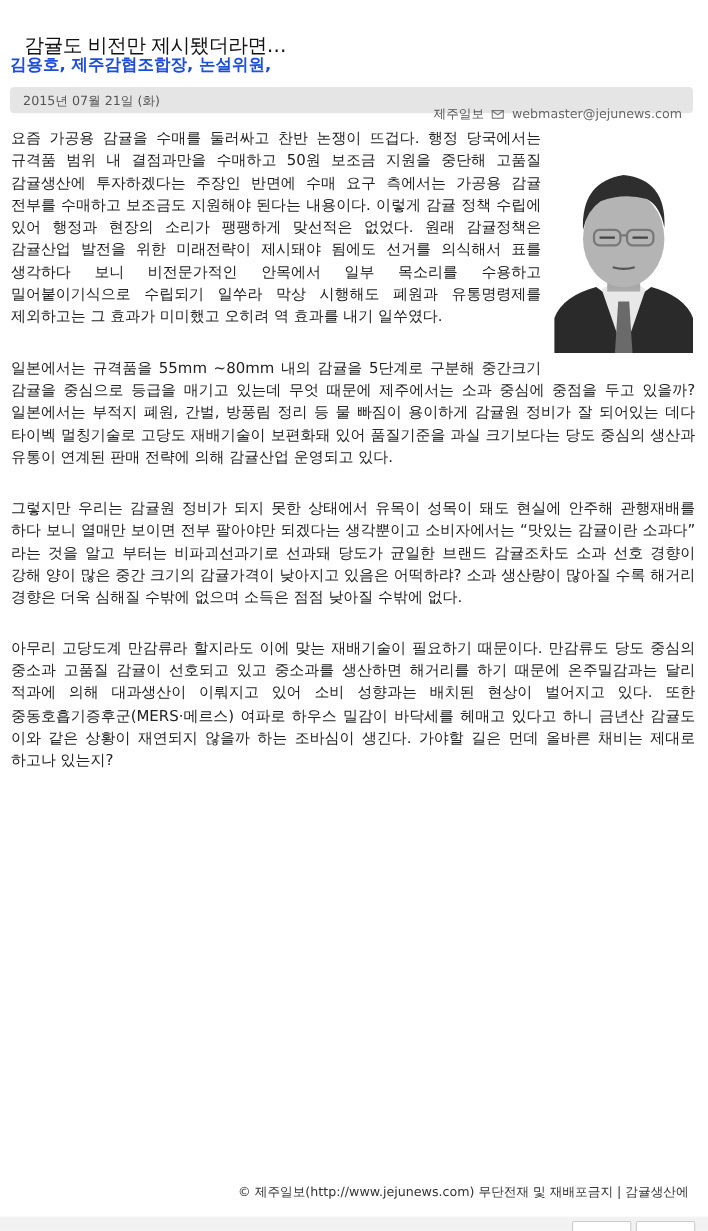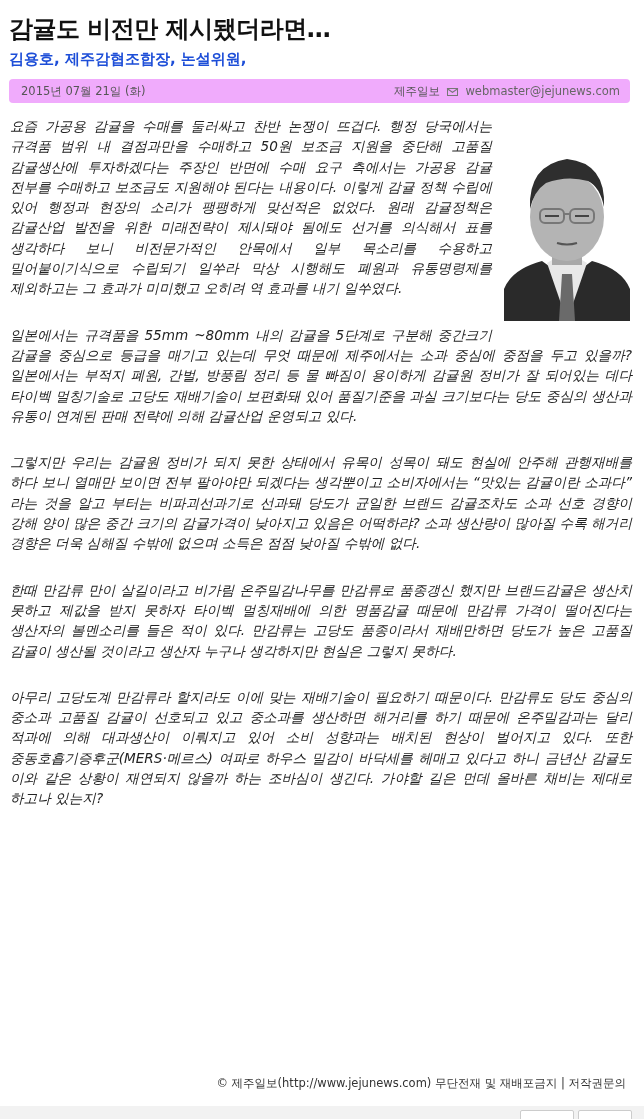--- a/index.html
+++ b/index.html
@@ -3,52 +3,52 @@
   <meta charset="utf-8">
   <style>
     html, body { margin: 0; padding: 0; background: #ffffff; }
     body {
       width: 644px; height: 1119px; overflow: hidden; position: relative;
       font-family: "DejaVu Sans", "Liberation Sans", sans-serif;
       color: #222222;
     }
     .title {
       position: absolute; left: 9px; top: 14px;
-      font-size: 24px; font-weight: bold; color: #111111;
-      letter-spacing: -0.5px; line-height: 30px; margin: 0;
+      font-size: 18px; font-weight: normal; color: #111111;
+      letter-spacing: -0.5px; line-height: 30px; margin: 13px;
     }
     .byline {
       position: absolute; left: 9px; top: 49px;
       font-size: 15px; font-weight: bold; color: #1d4ed8; line-height: 20px;
     }
     .meta-bar {
       position: absolute; left: 9px; top: 79px; width: 621px; height: 24px;
-      background: #f0abfc; border-radius: 4px;
+      background: #e5e5e5; border-radius: 4px;
       font-size: 11.5px; color: #555555; line-height: 24px;
     }
     .meta-date { position: absolute; left: 12px; top: 0; }
-    .meta-right { position: absolute; right: 10px; top: 0; }
+    .meta-right { position: absolute; right: 10px; top: 12px; }
     .meta-right .source { color: #555; margin-right: 3px; }
     .meta-right .mail-icon {
       display: inline-block; width: 11px; height: 8px; border: 1px solid #777;
       position: relative; top: 1px; margin-right: 4px; box-sizing: border-box;
     }
     .meta-right .mail-icon::before, .meta-right .mail-icon::after {
       content: ""; position: absolute; top: -1px; width: 7px; height: 1px; background: #777;
     }
     .meta-right .mail-icon::before { left: -1px; transform-origin: left; transform: rotate(35deg); }
     .meta-right .mail-icon::after { right: -1px; transform-origin: right; transform: rotate(-35deg); }
     .meta-right .email { color: #666; }
 
     .article {
       position: absolute; left: 10px; top: 116px; width: 622px;
       font-size: 13.6px; line-height: 20.3px; color: #222222;
       text-align: justify; word-break: keep-all;
     }
-    .article p { margin: 0 0 26px 0; font-style: italic; }
+    .article p { margin: 0 0 26px 0; }
     .photo {
       float: right; width: 130px; height: 192px; margin: 13px 0 6px 10px;
       background: #ffffff; position: relative; overflow: hidden;
     }
     .photo svg { display: block; }
     .footer-copy {
       position: absolute; right: 18px; top: 1075px;
       font-size: 11.5px; color: #333333; line-height: 16px;
     }
     .footer-bar {
@@ -100,20 +100,19 @@
         <line x1="43" y1="87" x2="57" y2="87" stroke="#444" stroke-width="2"></line>
         <line x1="73" y1="87" x2="87" y2="87" stroke="#444" stroke-width="2"></line>
 
         <path d="M55 114 Q65 117 75 114" stroke="#555" stroke-width="2" fill="none"></path>
       </svg>
     </span>
     <span>요즘 가공용 감귤을 수매를 둘러싸고 찬반 논쟁이 뜨겁다. 행정 당국에서는 규격품 범위 내 결점과만을 수매하고 50원 보조금 지원을 중단해 고품질 감귤생산에 투자하겠다는 주장인 반면에 수매 요구 측에서는 가공용 감귤 전부를 수매하고 보조금도 지원해야 된다는 내용이다. 이렇게 감귤 정책 수립에 있어 행정과 현장의 소리가 팽팽하게 맞선적은 없었다. 원래 감귤정책은 감귤산업 발전을 위한 미래전략이 제시돼야 됨에도 선거를 의식해서 표를 생각하다 보니 비전문가적인 안목에서 일부 목소리를 수용하고 밀어붙이기식으로 수립되기 일쑤라 막상 시행해도 폐원과 유통명령제를 제외하고는 그 효과가 미미했고 오히려 역 효과를 내기 일쑤였다.</span>
   </p>
   <p>일본에서는 규격품을 55mm ~80mm 내의 감귤을 5단계로 구분해 중간크기 감귤을 중심으로 등급을 매기고 있는데 무엇 때문에 제주에서는 소과 중심에 중점을 두고 있을까? 일본에서는 부적지 폐원, 간벌, 방풍림 정리 등 물 빠짐이 용이하게 감귤원 정비가 잘 되어있는 데다 타이벡 멀칭기술로 고당도 재배기술이 보편화돼 있어 품질기준을 과실 크기보다는 당도 중심의 생산과 유통이 연계된 판매 전략에 의해 감귤산업 운영되고 있다.</p>
   <p>그렇지만 우리는 감귤원 정비가 되지 못한 상태에서 유목이 성목이 돼도 현실에 안주해 관행재배를 하다 보니 열매만 보이면 전부 팔아야만 되겠다는 생각뿐이고 소비자에서는 “맛있는 감귤이란 소과다” 라는 것을 알고 부터는 비파괴선과기로 선과돼 당도가 균일한 브랜드 감귤조차도 소과 선호 경향이 강해 양이 많은 중간 크기의 감귤가격이 낮아지고 있음은 어떡하랴? 소과 생산량이 많아질 수록 해거리 경향은 더욱 심해질 수밖에 없으며 소득은 점점 낮아질 수밖에 없다.</p>
-  <p>한때 만감류 만이 살길이라고 비가림 온주밀감나무를 만감류로 품종갱신 했지만 브랜드감귤은 생산치 못하고 제값을 받지 못하자 타이벡 멀칭재배에 의한 명품감귤 때문에 만감류 가격이 떨어진다는 생산자의 볼멘소리를 들은 적이 있다. 만감류는 고당도 품종이라서 재배만하면 당도가 높은 고품질 감귤이 생산될 것이라고 생산자 누구나 생각하지만 현실은 그렇지 못하다.</p>
   <p>아무리 고당도계 만감류라 할지라도 이에 맞는 재배기술이 필요하기 때문이다. 만감류도 당도 중심의 중소과 고품질 감귤이 선호되고 있고 중소과를 생산하면 해거리를 하기 때문에 온주밀감과는 달리 적과에 의해 대과생산이 이뤄지고 있어 소비 성향과는 배치된 현상이 벌어지고 있다. 또한 중동호흡기증후군(MERS·메르스) 여파로 하우스 밀감이 바닥세를 헤매고 있다고 하니 금년산 감귤도 이와 같은 상황이 재연되지 않을까 하는 조바심이 생긴다. 가야할 길은 먼데 올바른 채비는 제대로 하고나 있는지?</p>
 </div>
 
-<div class="footer-copy">© 제주일보(http://www.jejunews.com) 무단전재 및 재배포금지 | 저작권문의</div>
+<div class="footer-copy">© 제주일보(http://www.jejunews.com) 무단전재 및 재배포금지 | 감귤생산에</div>
 <div class="footer-bar"></div>
 <div class="footer-btn" style="left:520px;"></div>
 <div class="footer-btn" style="left:578px;"></div>
 
 </body></html>

